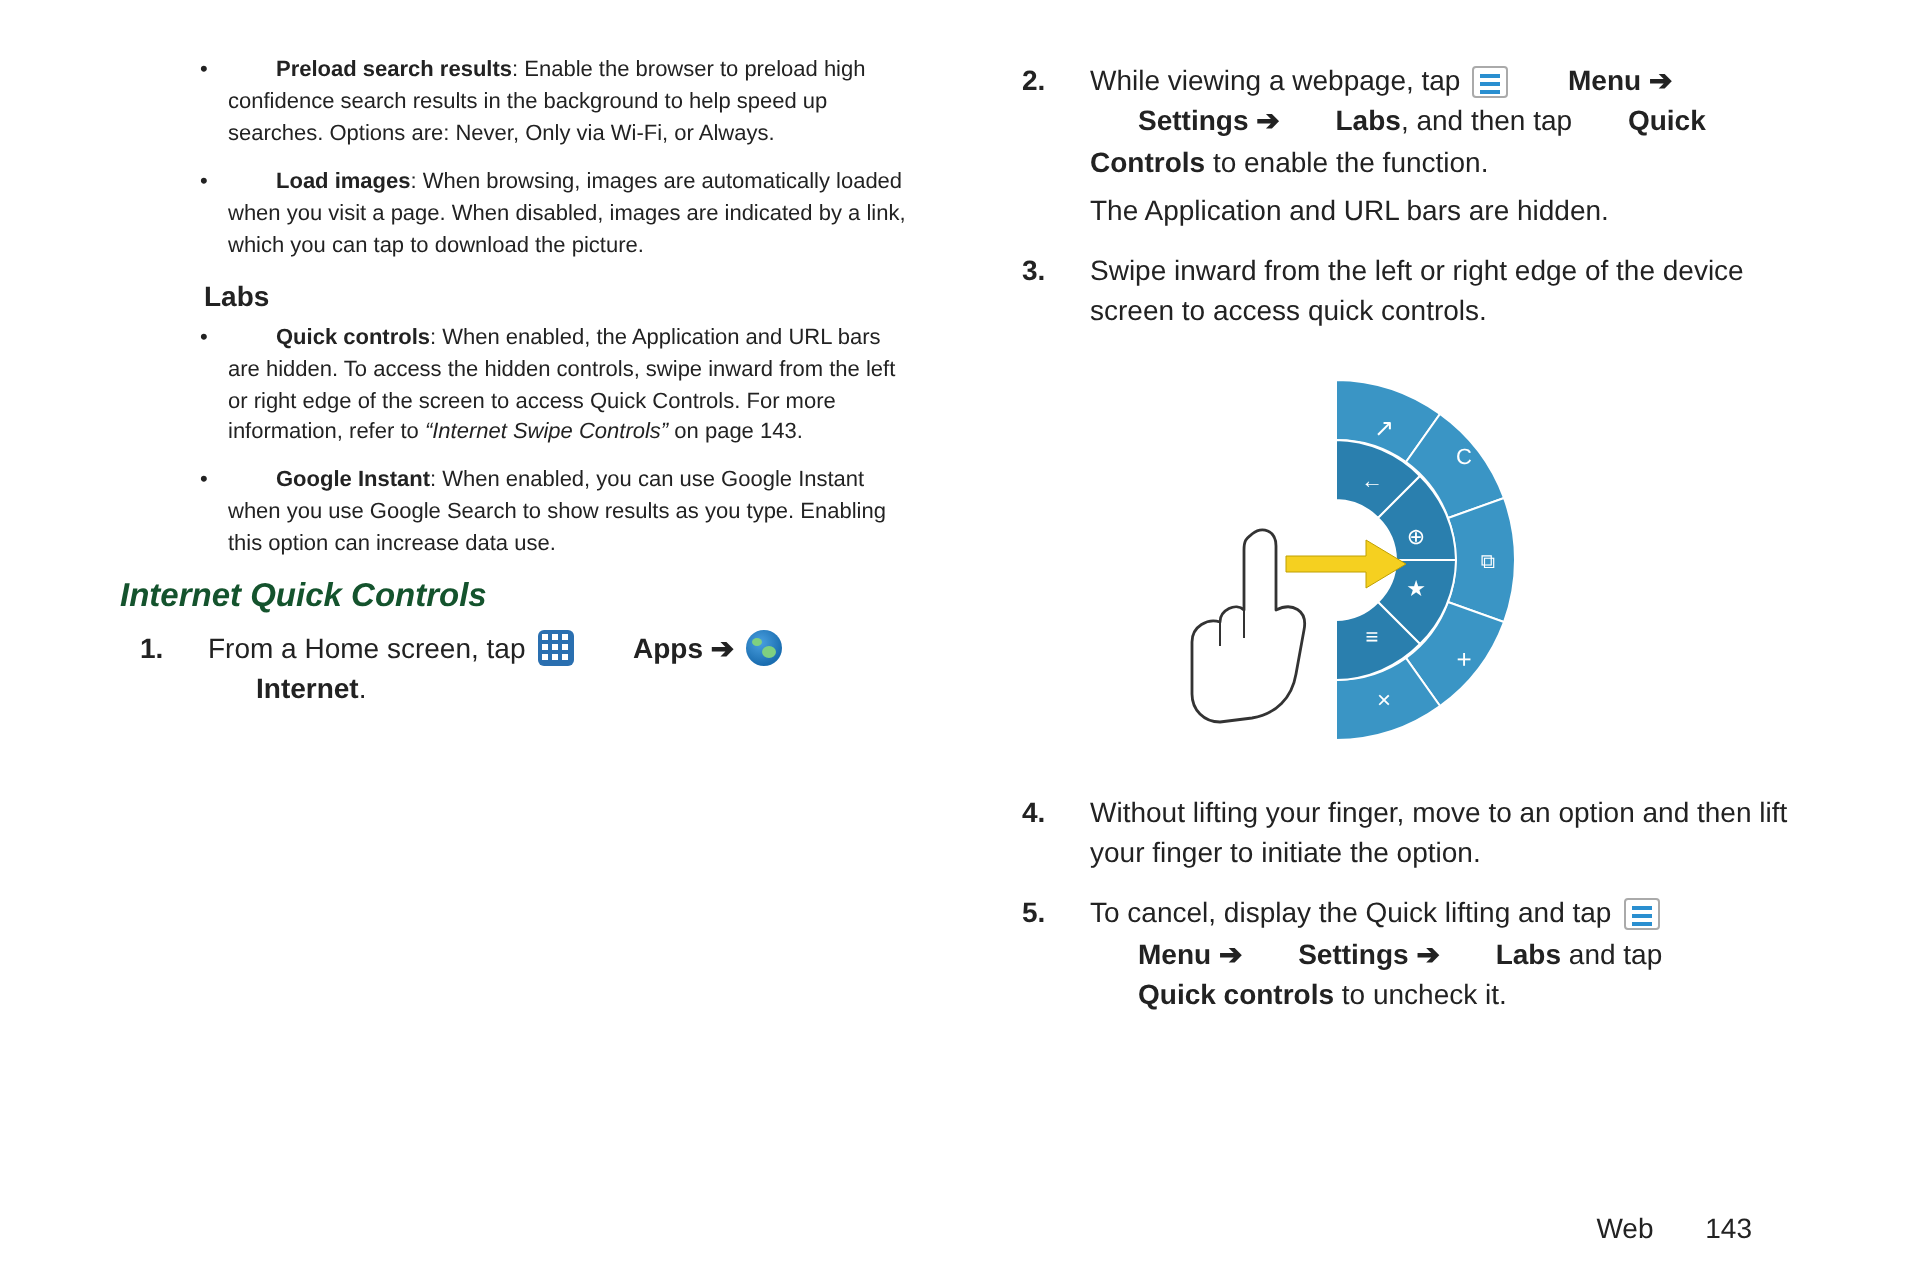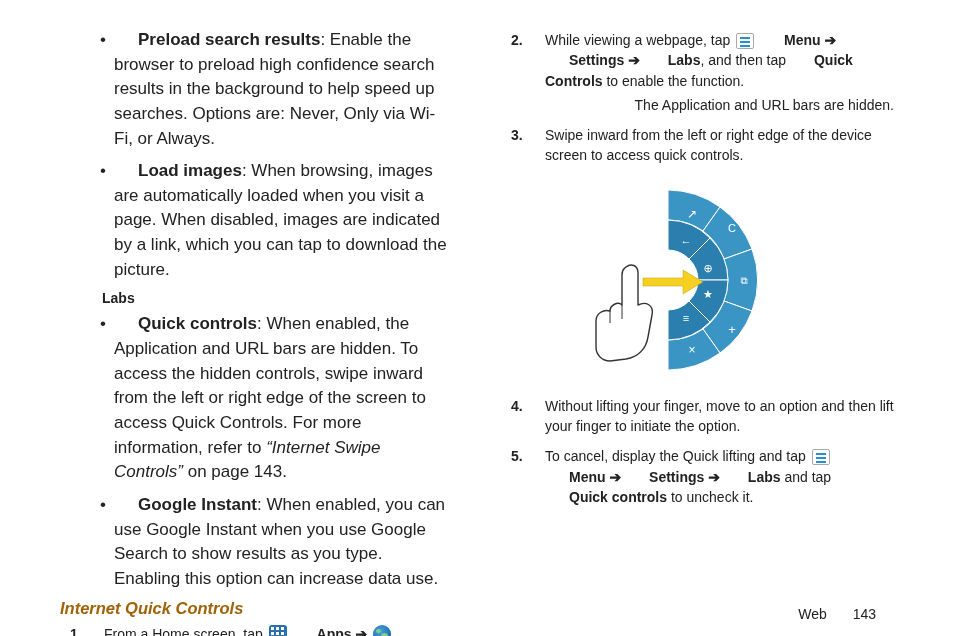--- a/index.html
+++ b/index.html
@@ -26,35 +26,35 @@
     font-stretch: condensed;
   }
   ul.bullets {
     list-style: none;
     padding-left: 14px;
     margin-bottom: 8px;
   }
   ul.bullets li {
     position: relative;
     padding-left: 10px;
-    font-size: 17px;
+    font-size: 11px;
     line-height: 1.45;
     margin-bottom: 8px;
     font-stretch: condensed;
   }
   ul.bullets li::before {
     content: "•";
     position: absolute;
     left: -4px;
     top: 0;
   }
   .bold { font-weight: bold; padding-left: 24px; }
   .italic { font-style: italic; }
   .section-title {
-    color: #a16207;
+    color: #14532d;
     font-weight: bold;
     font-style: italic;
     font-size: 16.5px;
     margin-top: 7px;
     margin-bottom: 6px;
   }
   .body-text {
     font-size: 14px;
     line-height: 1.4;
     margin-left: 12px;
@@ -125,21 +125,20 @@
     position: absolute;
     left: 3px; top: 4px;
     width: 5px; height: 4px;
     background: #7fd080;
     border-radius: 50%;
     box-shadow: 6px 5px 0 1px #7fd080;
   }
   .arrow { font-weight: bold; }
   .step-sub {
     margin-top: 4px;
-    text-align: right;
   }
   .figure {
     margin: 14px auto 16px auto;
     width: 250px;
     height: 200px;
     position: relative;
   }
   .figure svg { width: 100%; height: 100%; }
   .footer {
     position: absolute;

